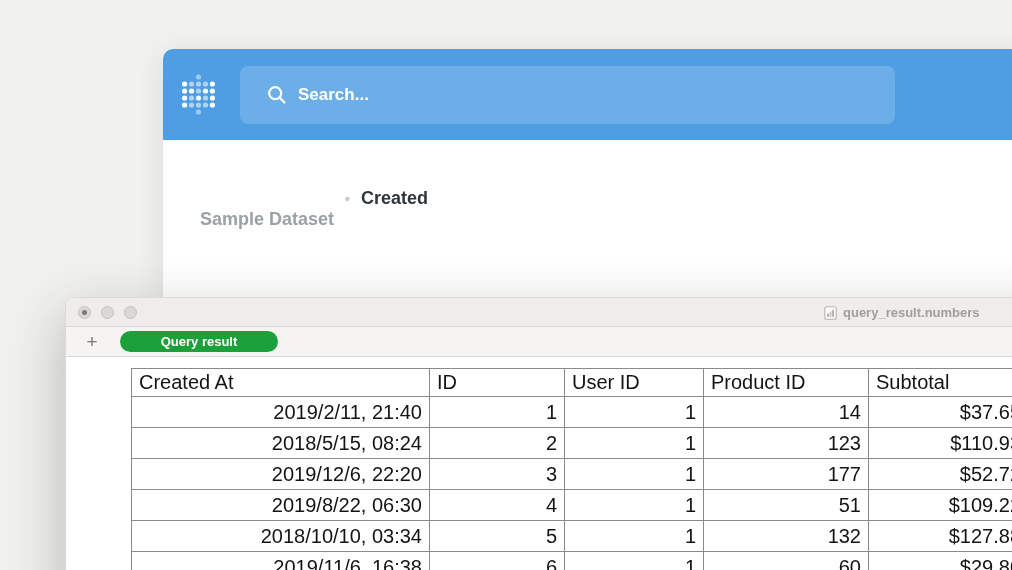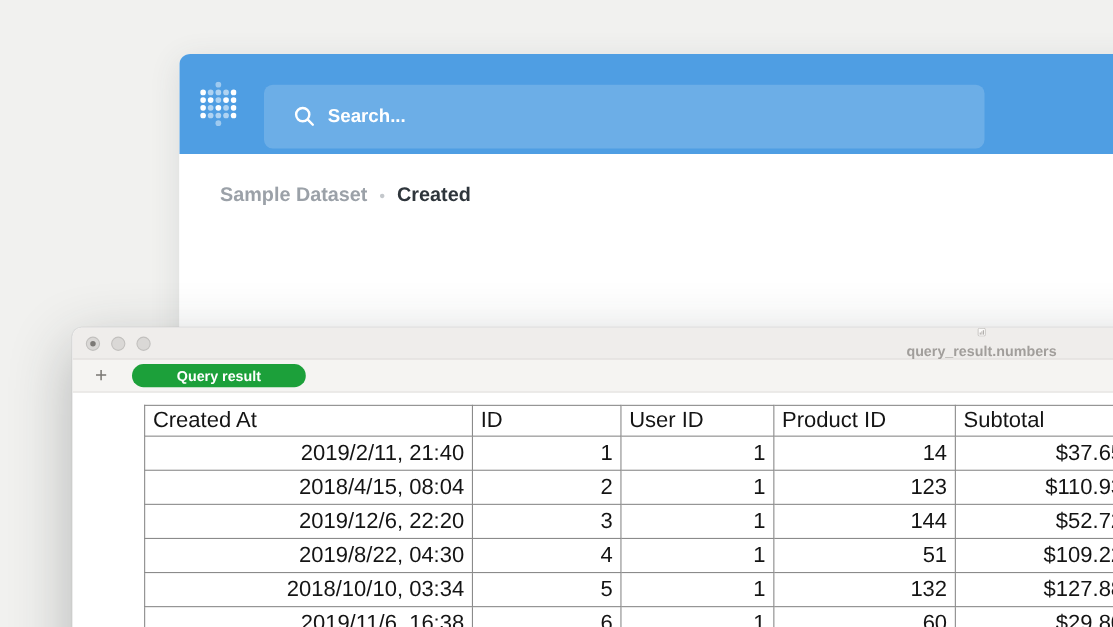--- a/index.html
+++ b/index.html
@@ -13,35 +13,35 @@
   
   .mb-window {
     position:absolute; left:163px; top:49px; width:900px; height:540px;
     border-radius:10px 10px 0 0; overflow:hidden;
     box-shadow:0 6px 28px rgba(60,70,80,0.12);
     background:#ffffff;
   }
   .mb-header { position:relative; height:91px; background:#4f9ee3; }
   .mb-logo { position:absolute; left:19px; top:25px; width:33px; height:42px; }
   .mb-search {
-    position:absolute; left:77px; top:28px; width:655px; height:58px;
+    position:absolute; left:77px; top:17px; width:655px; height:58px;
     background:rgba(255,255,255,0.17); border-radius:8px;
     display:flex; align-items:center; padding-left:27px;
   }
   .mb-search .mag { flex:0 0 auto; margin-right:11px; display:block; }
   .mb-search input {
     background:transparent; border:none; outline:none; color:#fff;
     font-family:inherit; font-size:17px; font-weight:700; width:540px;
   }
   .mb-search input::placeholder { color:#ffffff; opacity:1; }
 
   .mb-content { position:relative; height:449px; background:#fff; }
 
   .breadcrumb { position:absolute; left:37px; top:27px; display:flex; align-items:center; font-size:18px; font-weight:700; }
-  .crumb-db { color:#9ba1a8; }
+  .crumb-db { color:#9ba1a8;margin-top:42px; }
   .crumb-sep { color:#c4c8cc; margin:0 11px; font-size:14px; }
   .crumb-table { color:#2e353b; }
 
   .pill {
     position:absolute; top:187px; height:28px; border:1px solid #edeff1;
     border-radius:14px; background:#fff;
     display:flex; align-items:center; justify-content:center; gap:6px;
     color:#4f9ee3; font-size:14px; font-weight:700; cursor:pointer;
   }
   .pill .chev { color:#abcbec; display:block; }
@@ -68,21 +68,21 @@
     position:relative; height:29px; background:#efedeb;
     border-bottom:1px solid #dad8d5;
   }
   .tl { position:absolute; top:8px; width:13px; height:13px; border-radius:50%;
         background:#dad8d6; border:1px solid #c2c0be; }
   .tl .dot { position:absolute; left:3px; top:3px; width:5px; height:5px; border-radius:50%; background:#7c7976; }
   .tl.close { left:12px; } .tl.min { left:35px; } .tl.zoomb { left:58px; }
   .win-title {
     position:absolute; left:758px; top:0; height:29px;
     display:flex; align-items:center; gap:6px;
-    color:#a19e9b; font-size:13px; font-weight:700; white-space:nowrap;flex-direction:column;
+    color:#a19e9b; font-size:13px; font-weight:700; white-space:nowrap;
   }
   .tabbar {
     position:relative; height:30px; background:#f5f4f2;
     border-bottom:1px solid #dcdad8;
   }
   .add-tab {
     position:absolute; left:14px; top:3px; width:24px; height:24px;
     color:#7b7875; font-size:19px; font-weight:400; text-align:center; line-height:24px; cursor:pointer;
   }
   .tab-active {
@@ -231,35 +231,35 @@
         <td class="c4">Subtotal</td>
       </tr>
       <tr>
         <td class="num">2019/2/11, 21:40</td>
         <td class="num">1</td>
         <td class="num">1</td>
         <td class="num">14</td>
         <td class="num">$37.65</td>
       </tr>
       <tr>
-        <td class="num">2018/4/15, 08:04</td>
+        <td class="num">2018/5/15, 08:24</td>
         <td class="num">2</td>
         <td class="num">1</td>
         <td class="num">123</td>
         <td class="num">$110.93</td>
       </tr>
       <tr>
         <td class="num">2019/12/6, 22:20</td>
         <td class="num">3</td>
         <td class="num">1</td>
-        <td class="num">144</td>
+        <td class="num">177</td>
         <td class="num">$52.72</td>
       </tr>
       <tr>
-        <td class="num">2019/8/22, 04:30</td>
+        <td class="num">2019/8/22, 06:30</td>
         <td class="num">4</td>
         <td class="num">1</td>
         <td class="num">51</td>
         <td class="num">$109.22</td>
       </tr>
       <tr>
         <td class="num">2018/10/10, 03:34</td>
         <td class="num">5</td>
         <td class="num">1</td>
         <td class="num">132</td>

